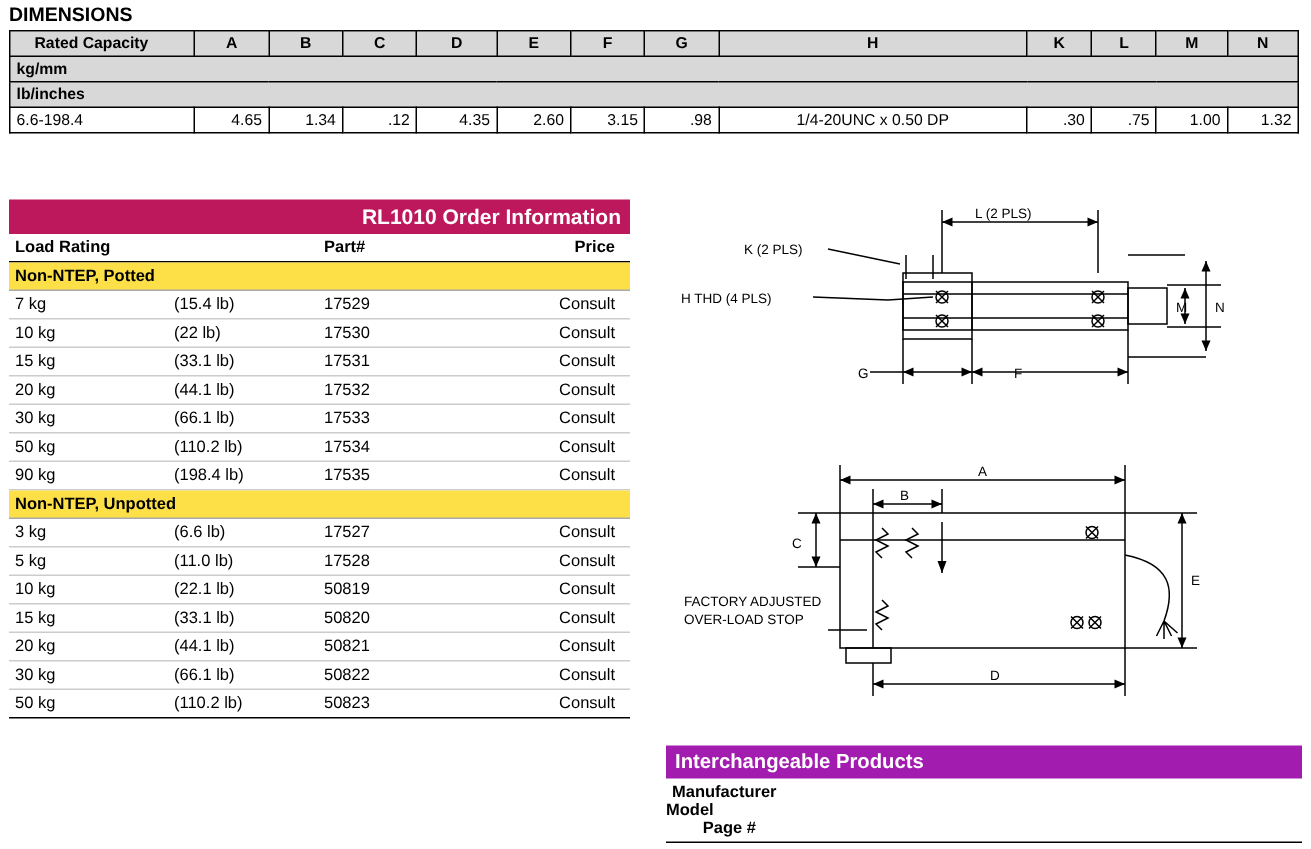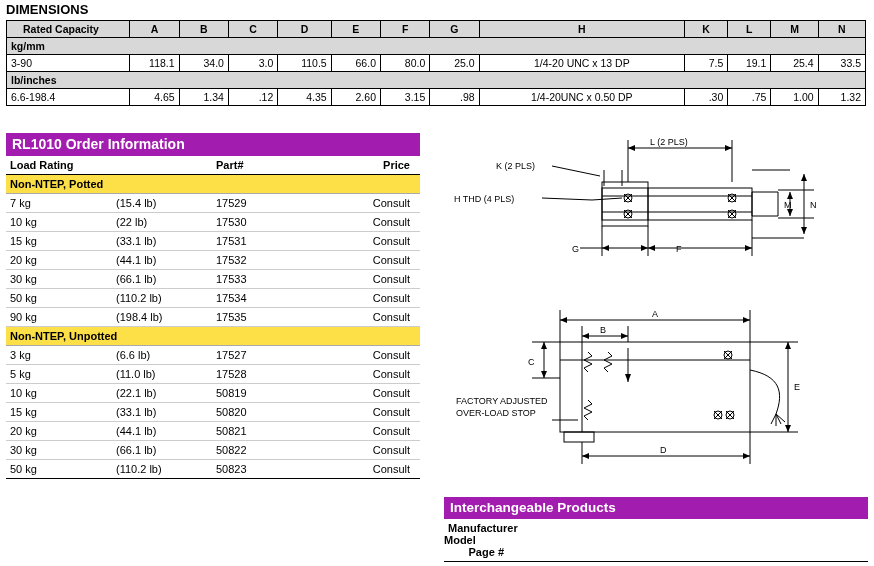--- a/index.html
+++ b/index.html
@@ -72,26 +72,27 @@
   .c-l { width: 42px; } .c-m { width: 46px; } .c-n { width: 46px; }
 
   
   .order-block {
     position: absolute;
     left: 6px;
     top: 133px;
     width: 414px;
   }
   .order-header {
-    background: #a21caf;
+    background: #be185d;
     color: #ffffff;
     font-size: 14px;
     font-weight: bold;
     padding: 3px 6px 4px 6px;
     box-sizing: border-box;
+    text-align: right;
   }
   .order-colhead {
     display: flex;
     font-weight: bold;
     font-size: 11px;
     border-bottom: 1px solid #000000;
     padding: 3px 0 3px 0;
   }
   .col-load { width: 110px; padding-left: 4px; box-sizing: border-box; }
   .col-lb   { width: 100px; box-sizing: border-box; }
@@ -175,35 +176,20 @@
       <th class="c-k">K</th>
       <th class="c-l">L</th>
       <th class="c-m">M</th>
       <th class="c-n">N</th>
     </tr>
   </thead>
   <tbody>
     <tr class="unit">
       <td colspan="13">kg/mm</td>
     </tr>
-    <tr>
-      <td class="rowlbl">3-90</td>
-      <td class="num">118.1</td>
-      <td class="num">34.0</td>
-      <td class="num">3.0</td>
-      <td class="num">110.5</td>
-      <td class="num">66.0</td>
-      <td class="num">80.0</td>
-      <td class="num">25.0</td>
-      <td class="ctr">1/4-20 UNC x 13 DP</td>
-      <td class="num">7.5</td>
-      <td class="num">19.1</td>
-      <td class="num">25.4</td>
-      <td class="num">33.5</td>
-    </tr>
     <tr class="unit">
       <td colspan="13">lb/inches</td>
     </tr>
     <tr>
       <td class="rowlbl">6.6-198.4</td>
       <td class="num">4.65</td>
       <td class="num">1.34</td>
       <td class="num">.12</td>
       <td class="num">4.35</td>
       <td class="num">2.60</td>

